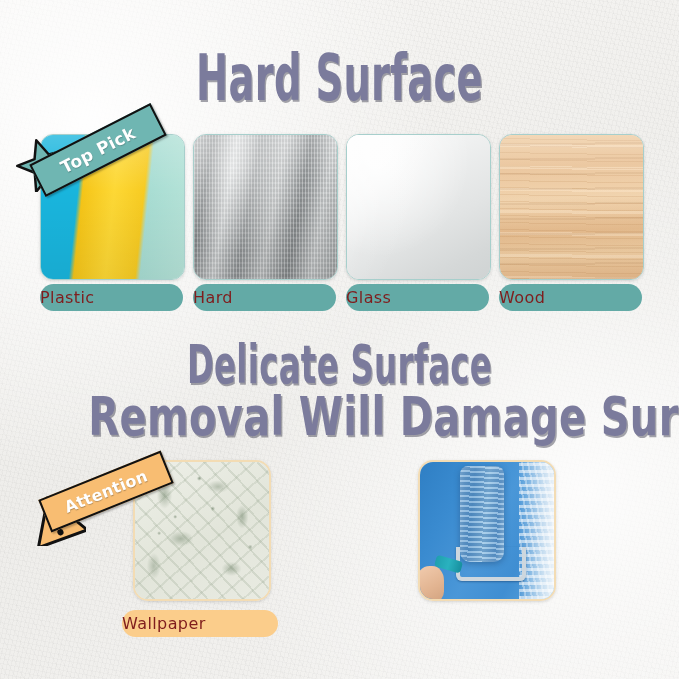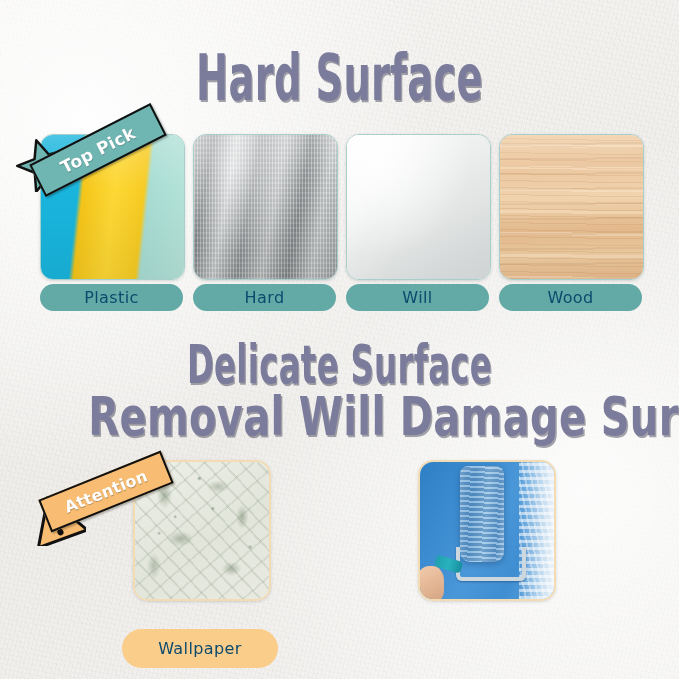--- a/index.html
+++ b/index.html
@@ -231,45 +231,43 @@
     height: 26%;
     border-radius: 50% 40% 30% 45%;
     background: linear-gradient(150deg, #f2cdb0 0%, #e2b491 60%, #d1a27f 100%);
   }
 
   
   .pill {
     position: absolute;
     display: flex;
     align-items: center;
-    justify-content: center;
     border-radius: 999px;
-    color: #0c4a6e;
+    color: #7f1d1d;
     font-family: "DejaVu Sans", sans-serif;
     font-size: 16px;
     letter-spacing: 0.4px;
     white-space: nowrap;
   }
   .pill.hard-pill {
     top: 284px;
     width: 143px;
     height: 27px;
     background: #63aaa6;
   }
   .pill-hard-1 { left: 40px; }
   .pill-hard-2 { left: 193px; }
   .pill-hard-3 { left: 346px; }
   .pill-hard-4 { left: 499px; }
 
   .pill.delicate-pill {
     top: 610px;
-    height: 39px;
+    height: 27px;
     background: #fbcd8b;
     font-size: 16px;
-    margin-top: 19px;
   }
   .pill-del-1 { left: 122px; width: 156px; }
   .pill-del-2 { left: 406px; width: 184px; }
 
   
   #top-pick-badge {
     position: absolute;
     left: 16px;
     top: 98px;
     width: 150px;
@@ -368,21 +366,21 @@
     <div class="surface surf-wood"></div>
   </div>
 
   <div class="pill hard-pill pill-hard-1">
     <span>Plastic</span>
   </div>
   <div class="pill hard-pill pill-hard-2">
     <span>Hard</span>
   </div>
   <div class="pill hard-pill pill-hard-3">
-    <span>Will</span>
+    <span>Glass</span>
   </div>
   <div class="pill hard-pill pill-hard-4">
     <span>Wood</span>
   </div>
 
   <div id="top-pick-badge">
     <svg id="top-pick-star" viewBox="0 0 56 56">
       <polygon points="28,3 35.5,20.5 54,21.5 39.5,33.5 44,52 28,41.5 12,52 16.5,33.5 2,21.5 20.5,20.5" fill="#6fb6b2" stroke="#111111" stroke-width="2.5" stroke-linejoin="round" transform="rotate(-18 28 28)"></polygon>
     </svg>
     <div id="top-pick-ribbon">

